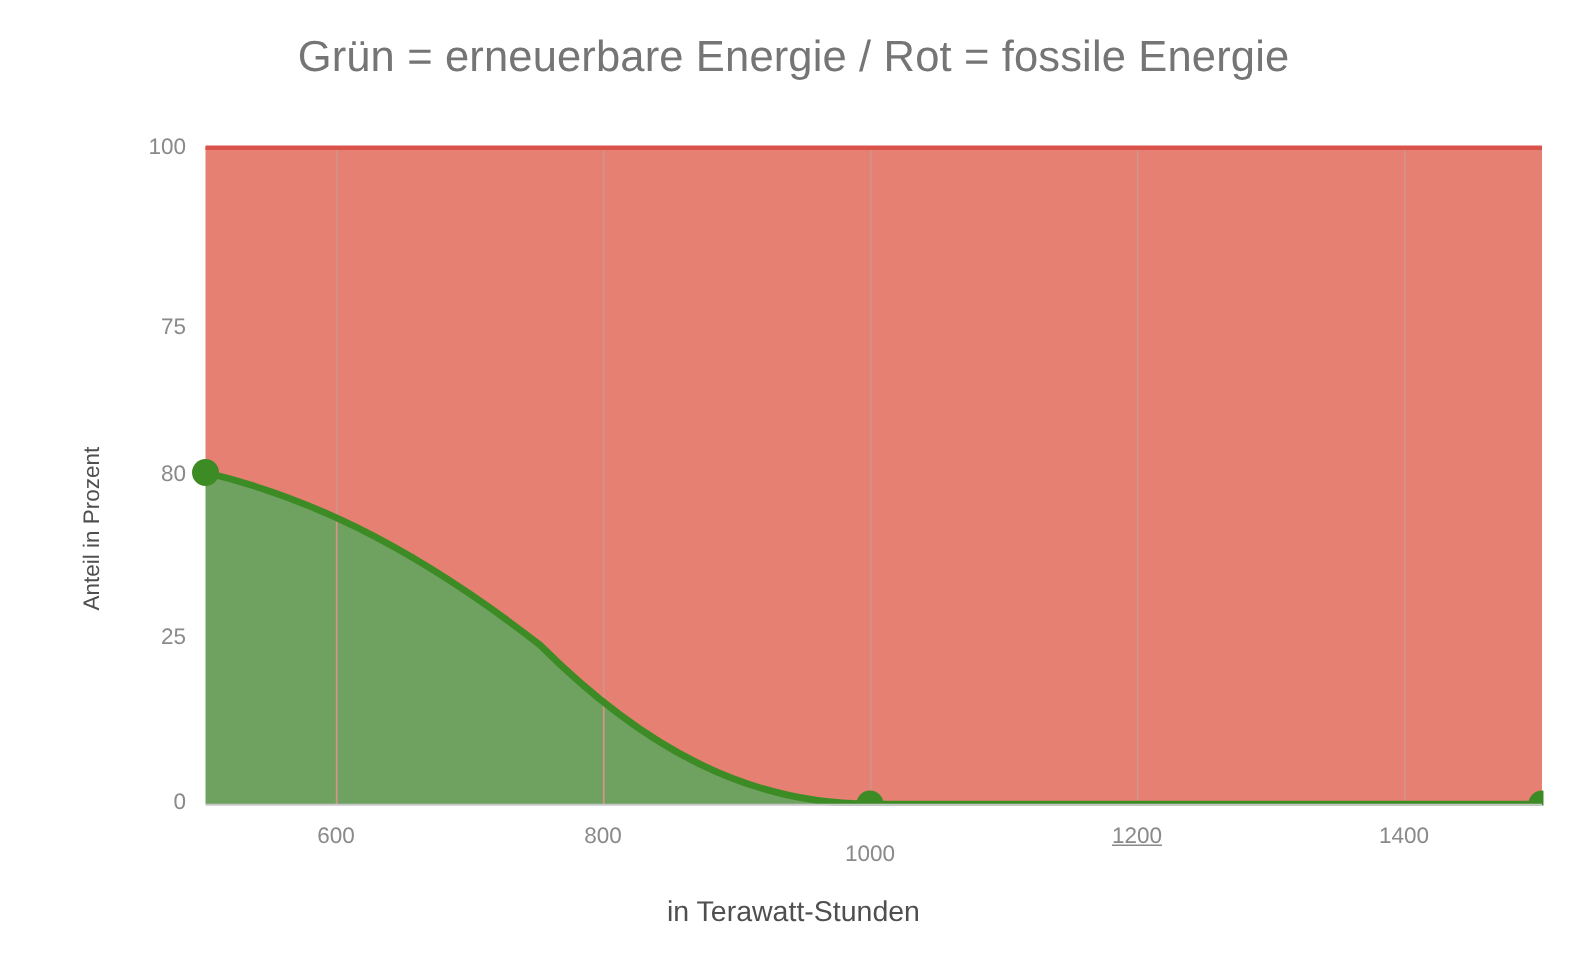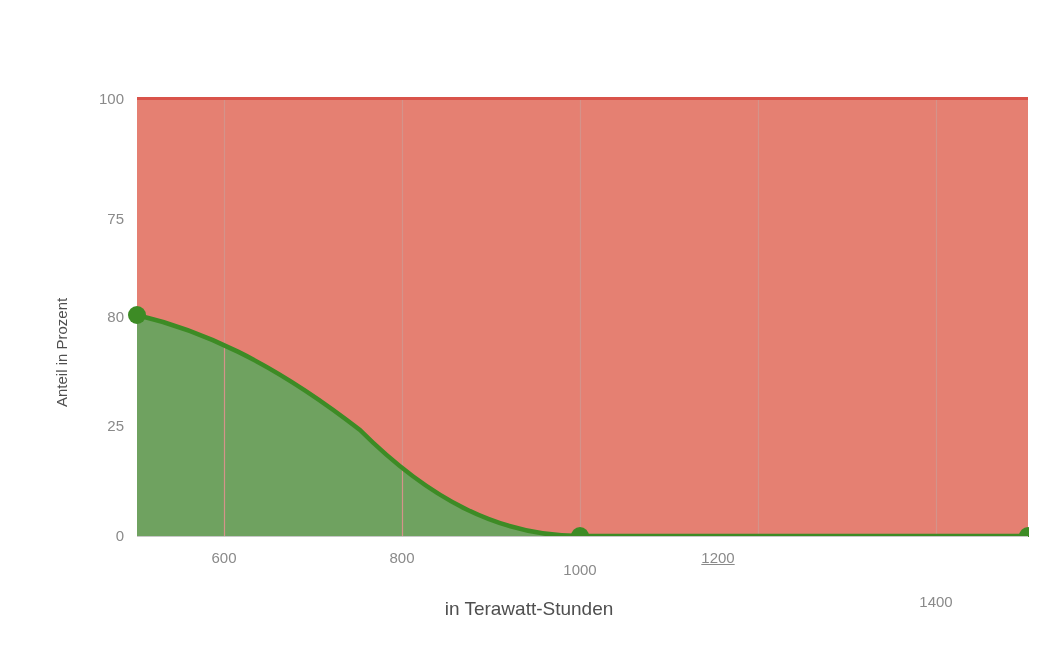--- a/index.html
+++ b/index.html
@@ -67,20 +67,21 @@
     font-size: 19px;
     color: #4f4f4f;
     white-space: nowrap;
   }
 </style>
 </head>
 <body>
 
 <div id="chart-root">
 
+  <div id="chart-title">Grün = erneuerbare Energie / Rot = fossile Energie</div>
 
   <svg id="plot-svg" width="1058" height="653">
 
     <path id="fossil-area" d="M137,98 L1028,98 L1028,536 L935,536 C845,536 760,536 580,536
              C500,536 430,500 360,430 C270,360 200,330 137,315 Z" fill="#E58072" stroke="none"></path>
 
     <path id="renewable-area" d="M137,315 C200,330 270,360 360,430 C430,500 500,536 580,536
              L1028,536 L137,536 Z" fill="#6FA260" stroke="none"></path>
 
     <g id="gridlines" stroke="#D4938A" stroke-width="1.2">
@@ -109,20 +110,20 @@
 
   <div class="axis-tick-label y-tick-label" style="left:66px; top:98px; width:58px;">100</div>
   <div class="axis-tick-label y-tick-label" style="left:66px; top:207px; width:58px;margin-top:11px;">75</div>
   <div class="axis-tick-label y-tick-label" style="left:66px; top:316px; width:58px;">80</div>
   <div class="axis-tick-label y-tick-label" style="left:66px; top:425px; width:58px;text-align:right;">25</div>
   <div class="axis-tick-label y-tick-label" style="left:66px; top:535px; width:58px;">0</div>
 
   <div class="axis-tick-label x-tick-label" style="left:224px; top:549px;">600</div>
   <div class="axis-tick-label x-tick-label" style="left:402px; top:549px;">800</div>
   <div class="axis-tick-label x-tick-label" style="left:580px; top:549px;margin-top:12px;">1000</div>
-  <div class="axis-tick-label x-tick-label" style="left:718px; top:549px;text-decoration:underline;">1200</div>
-  <div class="axis-tick-label x-tick-label" style="left:936px; top:549px;margin-top:44px;">1400</div>
+  <div class="axis-tick-label x-tick-label" style="left:758px; top:549px;text-decoration:underline;">1200</div>
+  <div class="axis-tick-label x-tick-label" style="left:936px; top:549px;">1400</div>
 
   <div id="y-axis-title" style="left:53px; top:407px;">Anteil in Prozent</div>
 
   <div id="x-axis-title">in Terawatt-Stunden</div>
 
 </div>
 
 </body></html>

